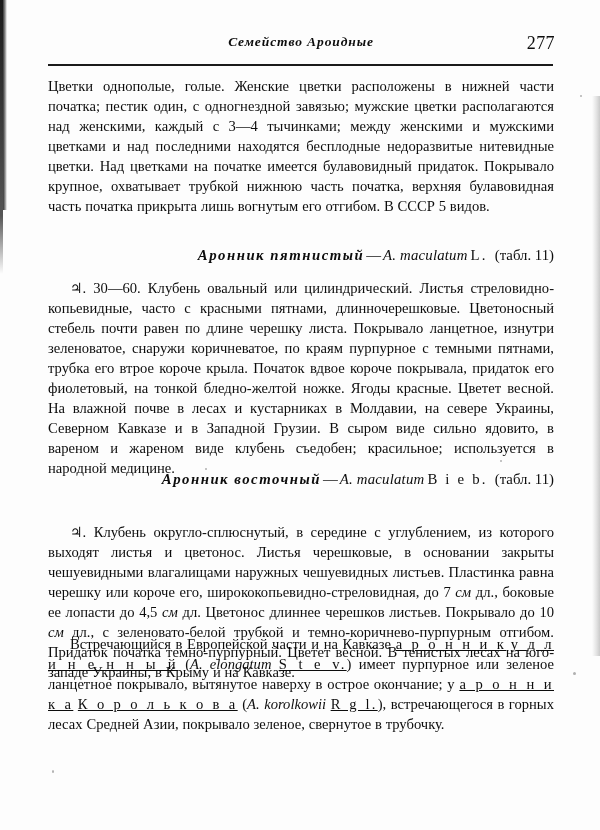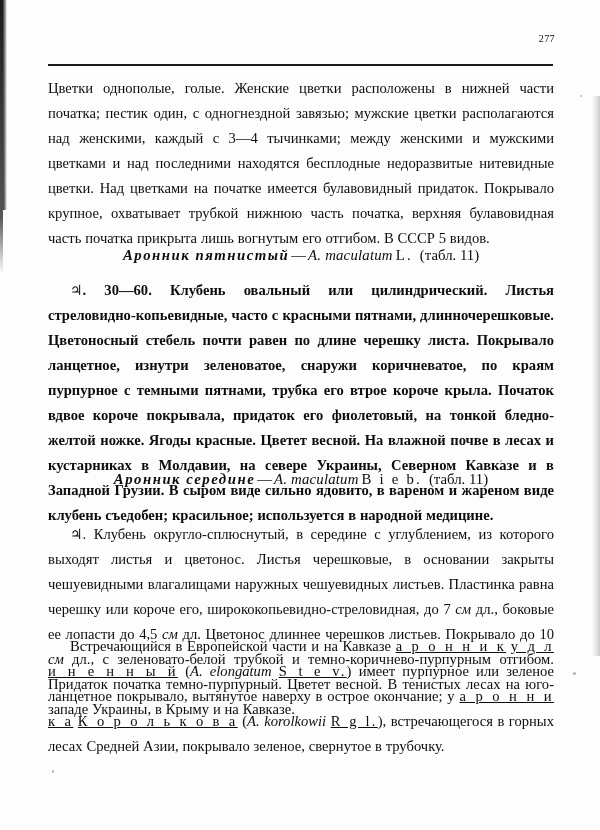--- a/index.html
+++ b/index.html
@@ -80,21 +80,21 @@
     font-style: italic;
     font-weight: 700;
     font-size: 13.5px;
     letter-spacing: .9px;
     white-space: nowrap;
   }
   .running-head-folio {
     position: absolute;
     right: 0;
     top: -1px;
-    font-size: 10px;
+    font-size: 18px;
     letter-spacing: .4px;
   }
   .head-rule {
     position: absolute;
     left: 48px;
     top: 64px;
     width: 505px;
     height: 1.6px;
     background: #1b1b1b;
   }
@@ -103,38 +103,38 @@
   .column {
     position: absolute;
     left: 48px;
     top: 76px;
     width: 506px;
   }
 
   p.body {
     margin: 0;
     font-size: 14.6px;
-    line-height: 25px;
+    line-height: 20px;
     text-align: justify;
     text-align-last: left;
     text-justify: inter-word;
     word-spacing: .2px;
     hyphens: manual;
   }
   p.body.indent-first {
     text-indent: 22px;
   }
 
   h2.species {
     margin: 0;
     font-size: 14.8px;
     line-height: 20px;
     font-weight: 700;
     font-style: italic;
-    text-align: center;
+    text-align: right;
     white-space: nowrap;
   }
   h2.species .rus {
     letter-spacing: 1.5px;
   }
   h2.species .dash {
     font-style: normal;
     font-weight: 400;
     letter-spacing: 0;
     padding: 0 2px;
@@ -180,43 +180,44 @@
 <div class="scan-edge-right"></div>
 <div class="scan-speck" style="left:580px;top:95px;width:2px;height:2px;"></div>
 <div class="scan-speck" style="left:500px;top:460px;width:2px;height:2px;"></div>
 <div class="scan-speck" style="left:205px;top:468px;width:2px;height:2px;"></div>
 <div class="scan-speck" style="left:573px;top:672px;width:3px;height:3px;"></div>
 <div class="scan-speck" style="left:52px;top:770px;width:2px;height:3px;"></div>
 
 <div class="page">
 
   <div class="running-head">
+    <div class="running-head-title">Семейство Ароидные</div>
     <div class="running-head-folio">277</div>
   </div>
   <div class="head-rule"></div>
 
   <div class="column">
 
     <div class="blk" style="top:0;">
       <p class="body">Цветки однополые, голые. Женские цветки расположены в нижней части початка; пестик один, с одногнездной завязью; мужские цветки располагаются над женскими, каждый с 3—4 тычинками; между женскими и мужскими цветками и над последними находятся бесплодные недоразвитые нитевидные цветки. Над цветками на початке имеется булавовидный придаток. Покрывало крупное, охватывает трубкой нижнюю часть початка, верхняя булавовидная часть початка прикрыта лишь вогнутым его отгибом. В СССР 5 видов.</p>
     </div>
 
     <div class="blk" style="top:169px;">
       <h2 class="species">
         <span class="rus">Аронник пятнистый</span><span class="dash">—</span><span class="lat">A. maculatum</span><span class="auth">L.</span><span class="plate">(табл. 11)</span>
       </h2>
     </div>
 
-    <div class="blk" style="top:202px;font-weight:bold;">
+    <div class="blk" style="top:202px;">
       <p class="body indent-first"><span class="perennial">♃</span>. <span>30—60.</span> <span>Клубень овальный или цилиндрический. Листья стреловидно-копьевидные, часто с красными пятнами, длинночерешковые. Цветоносный стебель почти равен по длине черешку листа. Покрывало ланцетное, изнутри зеленоватое, снаружи коричневатое, по краям пурпурное с темными пятнами, трубка его втрое короче крыла. Початок вдвое короче покрывала, придаток его фиолетовый, на тонкой бледно-желтой ножке. Ягоды красные. Цветет весной. На влажной почве в лесах и кустарниках в Молдавии, на севере Украины, Северном Кавказе и в Западной Грузии. В сыром виде сильно ядовито, в вареном и жареном виде клубень съедобен; красильное; используется в народной медицине.</span></p>
     </div>
 
     <div class="blk" style="top:393px;">
       <h2 class="species">
-        <span class="rus">Аронник середине</span><span class="dash">—</span><span class="lat">A. maculatum</span><span class="auth">B i e b.</span><span class="plate">(табл. 11)</span>
+        <span class="rus">Аронник восточный</span><span class="dash">—</span><span class="lat">A. maculatum</span><span class="auth">B i e b.</span><span class="plate">(табл. 11)</span>
       </h2>
     </div>
 
     <div class="blk" style="top:446px;">
       <p class="body indent-first"><span class="perennial">♃</span>. <span>Клубень округло-сплюснутый, в середине с углублением, из которого выходят листья и цветонос. Листья черешковые, в основании закрыты чешуевидными влагалищами наружных чешуевидных листьев. Пластинка равна черешку или короче его, ширококопьевидно-стреловидная, до 7 </span><span class="abbr-it">см</span><span> дл., боковые ее лопасти до 4,5 </span><span class="abbr-it">см</span><span> дл. Цветонос длиннее черешков листьев. Покрывало до 10 </span><span class="abbr-it">см</span><span> дл., с зеленовато-белой трубкой и темно-коричнево-пурпурным отгибом. Придаток початка темно-пурпурный. Цветет весной. В тенистых лесах на юго-западе Украины, в Крыму и на Кавказе.</span></p>
     </div>
 
     <div class="blk" style="top:558px;">
       <p class="body indent-first"><span>Встречающийся в Европейской части и на Кавказе </span><span class="sp-out">а р о н н и к</span><span> </span><span class="sp-out">у д л и н е н н ы й</span><span> (</span><span class="lat-it">A. elongatum</span> <span class="sp-auth">S t e v.</span><span>) имеет пурпурное или зеленое ланцетное покрывало, вытянутое наверху в острое окончание; у </span><span class="sp-out">а р о н н и к а</span><span> </span><span class="sp-out">К о р о л ь к о в а</span><span> (</span><span class="lat-it">A. korolkowii</span> <span class="sp-auth">R g l.</span><span>), встречающегося в горных лесах Средней Азии, покрывало зеленое, свернутое в трубочку.</span></p>
     </div>

